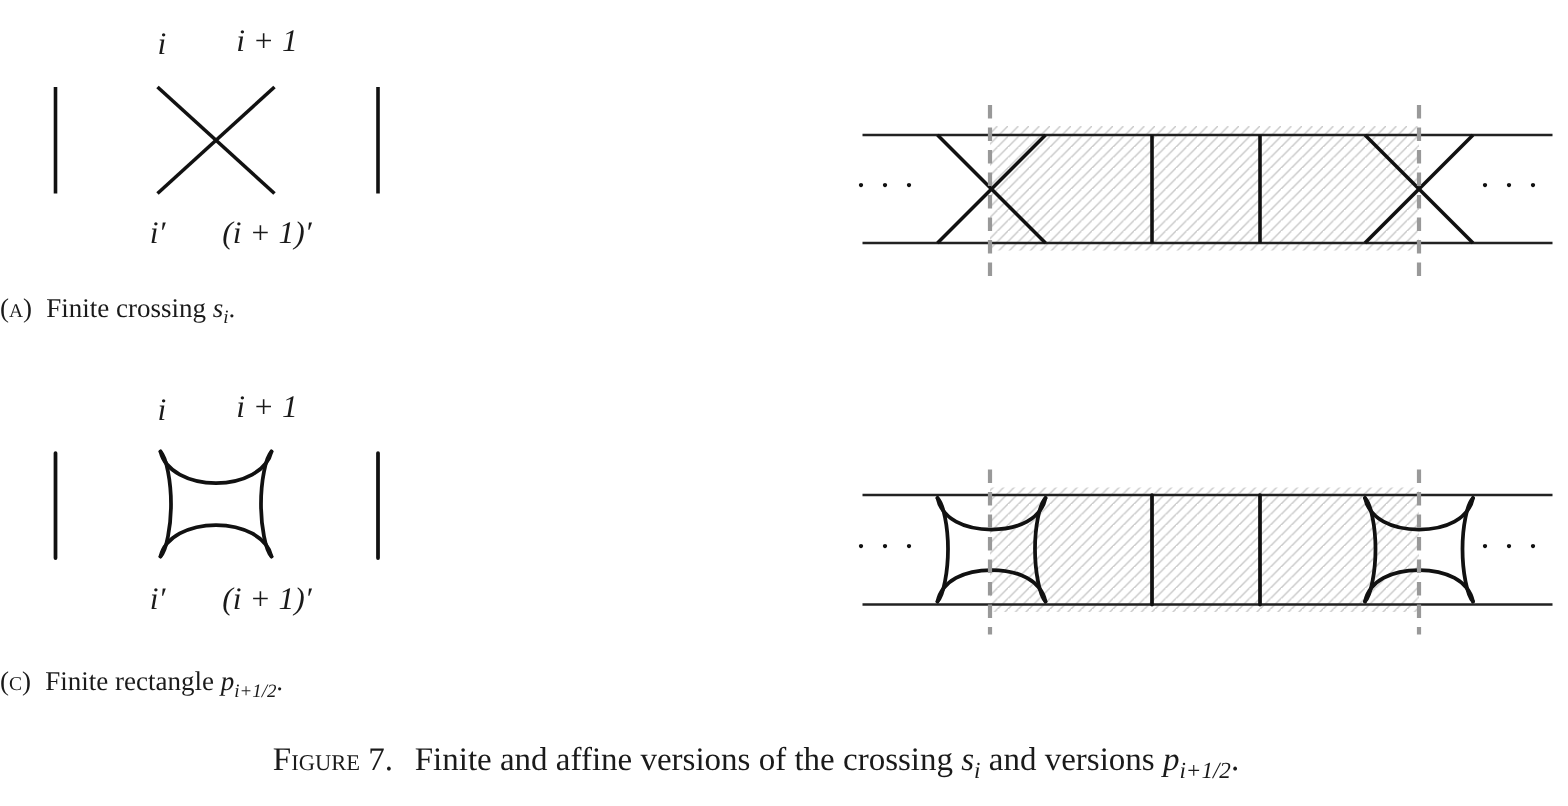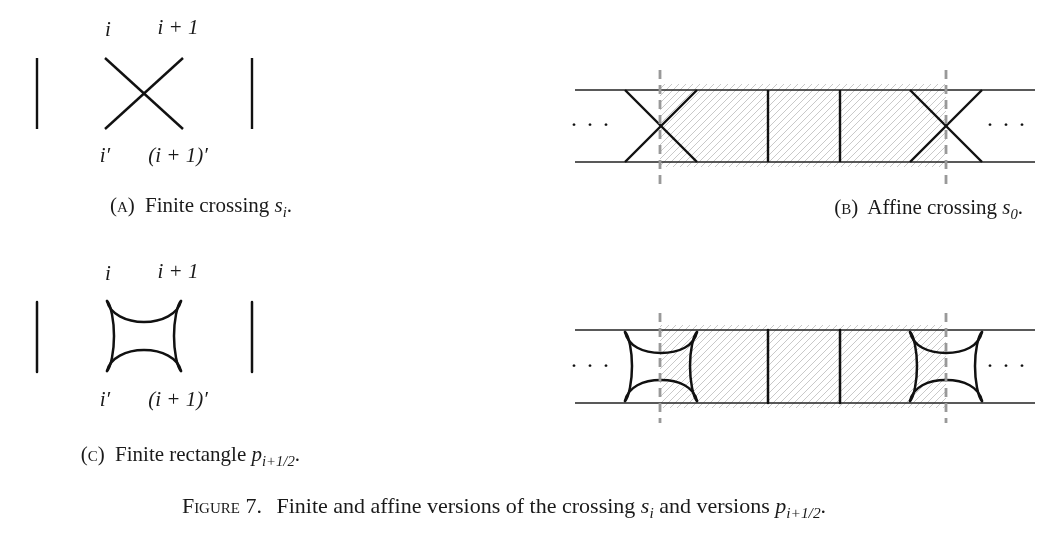--- a/index.html
+++ b/index.html
@@ -7,21 +7,21 @@
     position:relative;width:1045px;height:537px;background:#ffffff;
     font-family:"Liberation Serif","DejaVu Serif",serif;color:#1a1a1a;overflow:hidden;
   }
   .art{position:absolute;left:0;top:0;width:1045px;height:537px;}
 
   
   .lbl{position:absolute;text-align:center;font-style:italic;font-size:21px;line-height:24px;white-space:nowrap;}
   .dots{position:absolute;text-align:center;font-size:24px;line-height:26px;letter-spacing:8px;color:#111;white-space:nowrap;}
 
   
-  .subcap{position:absolute;font-size:21px;line-height:24px;text-align:right;white-space:nowrap;}
+  .subcap{position:absolute;font-size:18px;line-height:24px;text-align:left;white-space:nowrap;}
   .figcap{position:absolute;font-size:22px;line-height:26px;text-align:center;white-space:nowrap;}
   .sc{font-variant:small-caps;margin-right:5px;}
   .figcap .sc{margin-right:9px;text-align:right;}
   .m{font-style:italic;}
   .msub{font-style:italic;font-size:0.70em;}
 </style>
 </head>
 <body>
 
 <div class="page">
@@ -109,25 +109,20 @@
   <span class="dots" style="left:986px;top:111px;width:46px;">···</span>
   <span class="dots" style="left:570px;top:352px;width:46px;">···</span>
   <span class="dots" style="left:986px;top:352px;width:46px;">···</span>
 
   <div class="subcap" style="left:0px;top:193px;width:292px;">
     <span class="sc">(a)</span>
     <span>Finite crossing</span>
     <i class="m">s</i><sub class="msub">i</sub><span>.</span>
   </div>
 
-  <div class="subcap" style="left:563px;top:195px;width:460px;">
-    <span class="sc">(b)</span>
-    <span>Affine crossing</span>
-    <i class="m">s</i><sub class="msub">0</sub><span>.</span>
-  </div>
 
   <div class="subcap" style="left:0px;top:442px;width:300px;">
     <span class="sc">(c)</span>
     <span>Finite rectangle</span>
     <i class="m">p</i><sub class="msub">i+1/2</sub><span>.</span>
   </div>
 
 
   <div class="figcap" style="left:0px;top:493px;width:1008px;">
     <span class="sc">Figure 7.</span>

